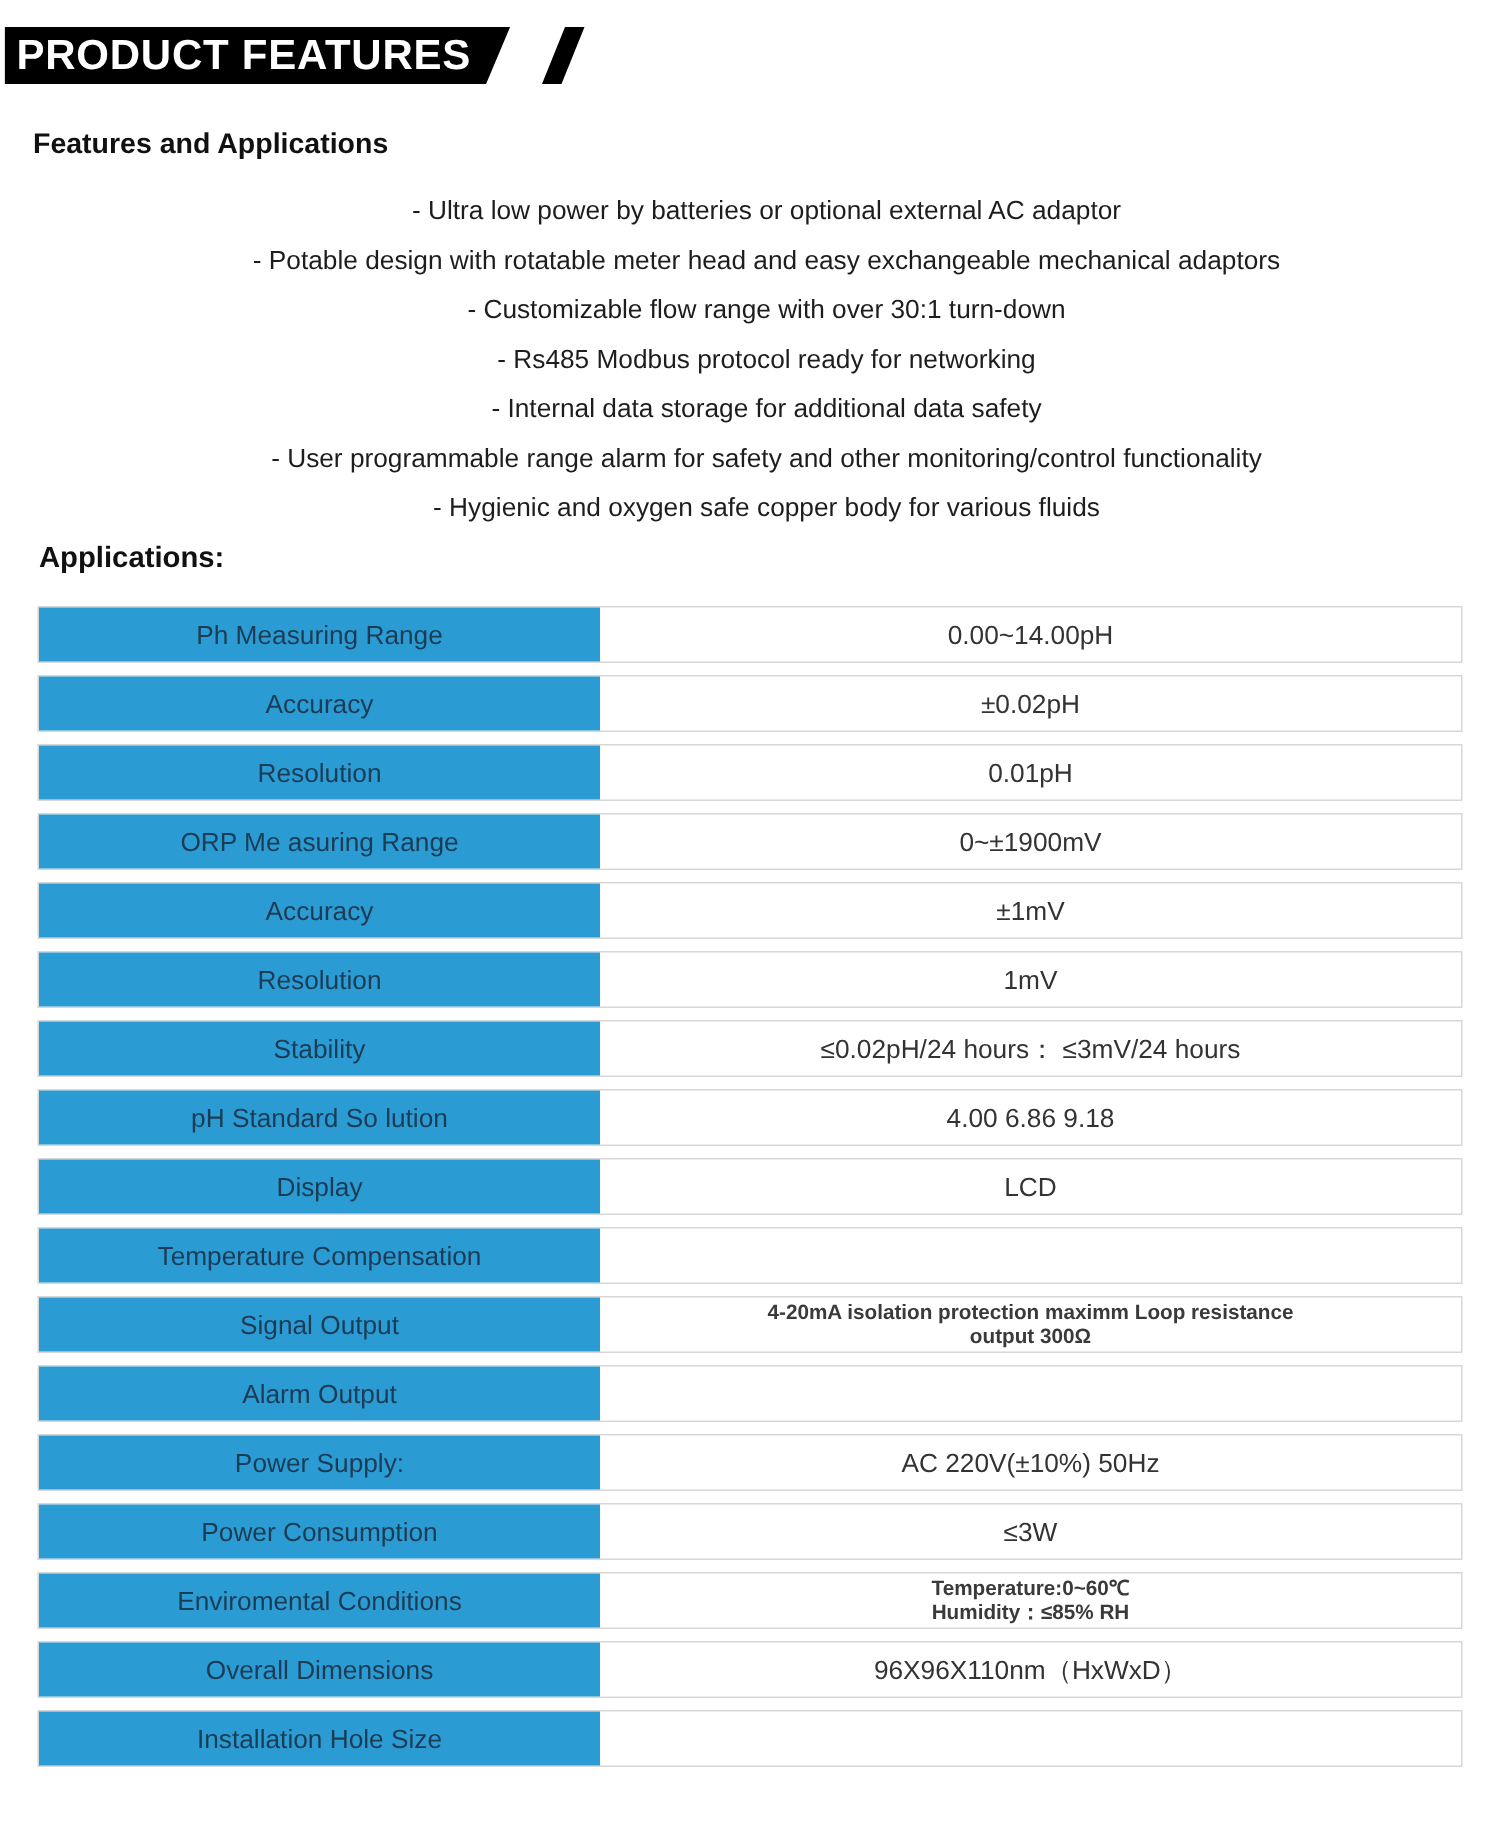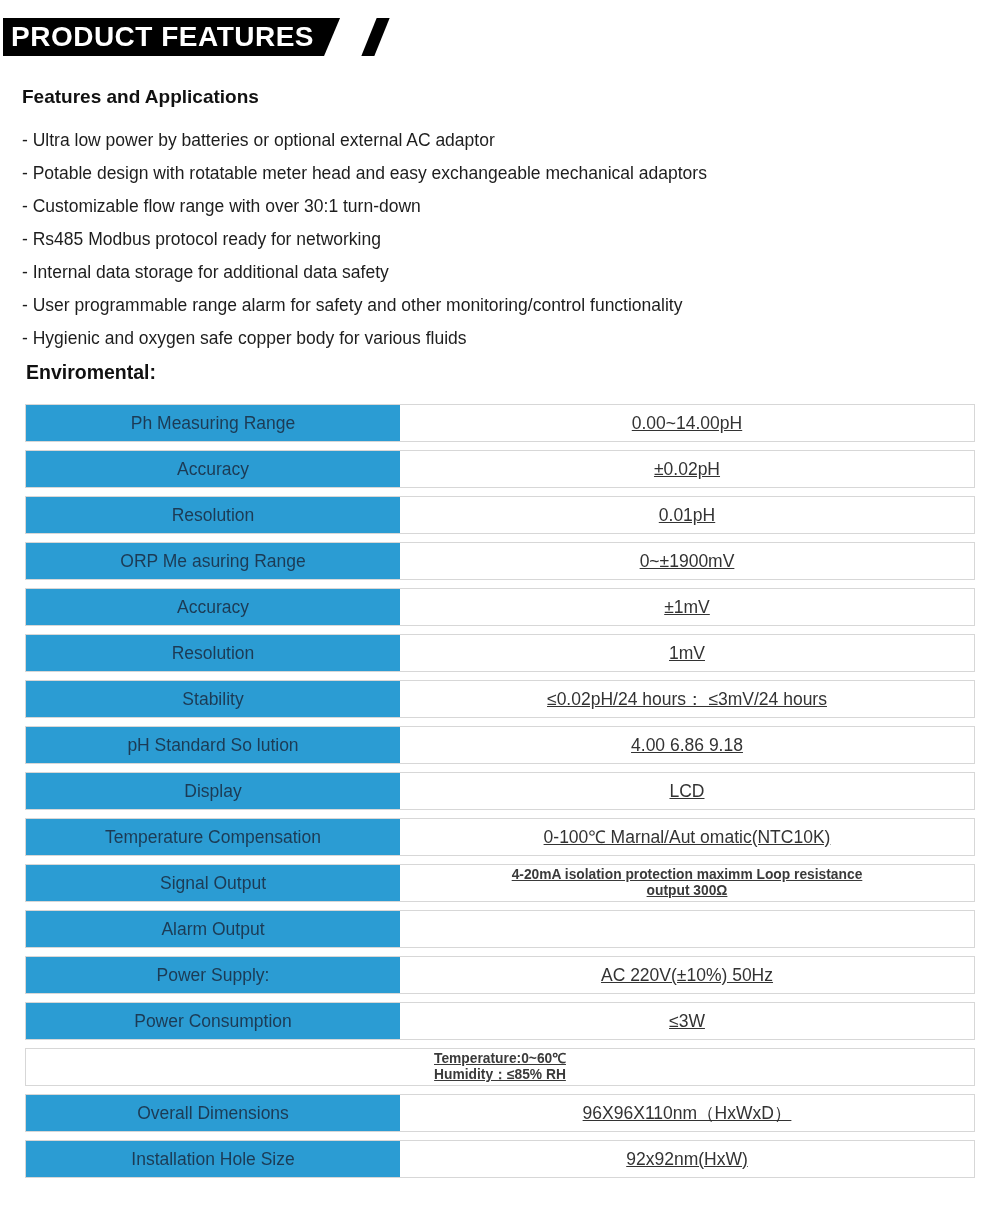--- a/index.html
+++ b/index.html
@@ -20,21 +20,21 @@
     background:var(--ink); color:#fff;
     font-weight:700; font-size:28px; line-height:38px; letter-spacing:.5px;
     padding:0 26px 0 8px; white-space:nowrap;
     clip-path:polygon(0 0, 100% 0, calc(100% - 16px) 100%, 0 100%);
   }
   .title-stripe { width:13px; background:var(--ink); transform:skewX(-22deg); margin-left:6px; }
 
   
   .features-heading { font-size:19px; font-weight:700; margin:30px 0 16px 22px; color:#111; }
   .features-list { margin-left:22px; }
-  .feature-item { font-size:17.5px; line-height:33px; color:#1d1d1d; }
+  .feature-item { font-size:17.5px; line-height:33px; color:#1d1d1d;text-align:center; }
 
   
   .spec-heading { font-size:19.5px; font-weight:700; margin:6px 0 20px 26px; color:#111; }
   .spec-table { width:950px; margin-left:25px; }
   .spec-row {
     display:flex; align-items:stretch;
     height:38px; margin-bottom:8px;
     border:1px solid #d7d7d7; background:#fff;
   }
   .spec-label {
@@ -42,21 +42,20 @@
     font-size:17.5px;
     display:flex; align-items:center; justify-content:center;
     text-align:center;
   }
   .spec-value {
     flex:1;
     display:flex; align-items:center; justify-content:center;
     text-align:center; font-size:17.5px; color:#333;
     white-space:pre-line; line-height:1.18;
     padding:0 24px;
-    text-decoration:underline;
   }
   .spec-value.multiline { font-size:13.8px; font-weight:600; color:#3a3a3a; }
 </style>
 </head>
 <body>
 
 <div class="page">
 
   <div class="title-band">
     <div class="title-main">
@@ -70,21 +69,21 @@
   <div class="features-list">
       <div class="feature-item">- Ultra low power by batteries or optional external AC adaptor</div>
       <div class="feature-item">- Potable design with rotatable meter head and easy exchangeable mechanical adaptors</div>
       <div class="feature-item">- Customizable flow range with over 30:1 turn-down</div>
       <div class="feature-item">- Rs485 Modbus protocol ready for networking</div>
       <div class="feature-item">- Internal data storage for additional data safety</div>
       <div class="feature-item">- User programmable range alarm for safety and other monitoring/control functionality</div>
       <div class="feature-item">- Hygienic and oxygen safe copper body for various fluids</div>
     </div>
 
-  <div class="spec-heading">Enviromental:</div>
+  <div class="spec-heading">Applications:</div>
 
   <div class="spec-table">
       <div class="spec-row">
         <div class="spec-label">Ph Measuring Range</div>
         <div class="spec-value">0.00~14.00pH</div>
       </div>
       <div class="spec-row">
         <div class="spec-label">Accuracy</div>
         <div class="spec-value">±0.02pH</div>
       </div>
@@ -111,45 +110,44 @@
       <div class="spec-row">
         <div class="spec-label">pH Standard So lution</div>
         <div class="spec-value">4.00 6.86 9.18</div>
       </div>
       <div class="spec-row">
         <div class="spec-label">Display</div>
         <div class="spec-value">LCD</div>
       </div>
       <div class="spec-row">
         <div class="spec-label">Temperature Compensation</div>
-        <div class="spec-value">0-100℃ Marnal/Aut omatic(NTC10K)</div>
       </div>
       <div class="spec-row">
         <div class="spec-label">Signal Output</div>
         <div class="spec-value multiline">4-20mA isolation protection maximm Loop resistance
 output 300Ω</div>
       </div>
       <div class="spec-row">
         <div class="spec-label">Alarm Output</div>
       </div>
       <div class="spec-row">
         <div class="spec-label">Power Supply:</div>
         <div class="spec-value">AC 220V(±10%) 50Hz</div>
       </div>
       <div class="spec-row">
         <div class="spec-label">Power Consumption</div>
         <div class="spec-value">≤3W</div>
       </div>
       <div class="spec-row">
+        <div class="spec-label">Enviromental Conditions</div>
         <div class="spec-value multiline">Temperature:0~60℃
 Humidity：≤85% RH</div>
       </div>
       <div class="spec-row">
         <div class="spec-label">Overall Dimensions</div>
         <div class="spec-value">96X96X110nm（HxWxD）</div>
       </div>
       <div class="spec-row">
         <div class="spec-label">Installation Hole Size</div>
-        <div class="spec-value">92x92nm(HxW)</div>
       </div>
     </div>
 
 </div>
 
 </body></html>

